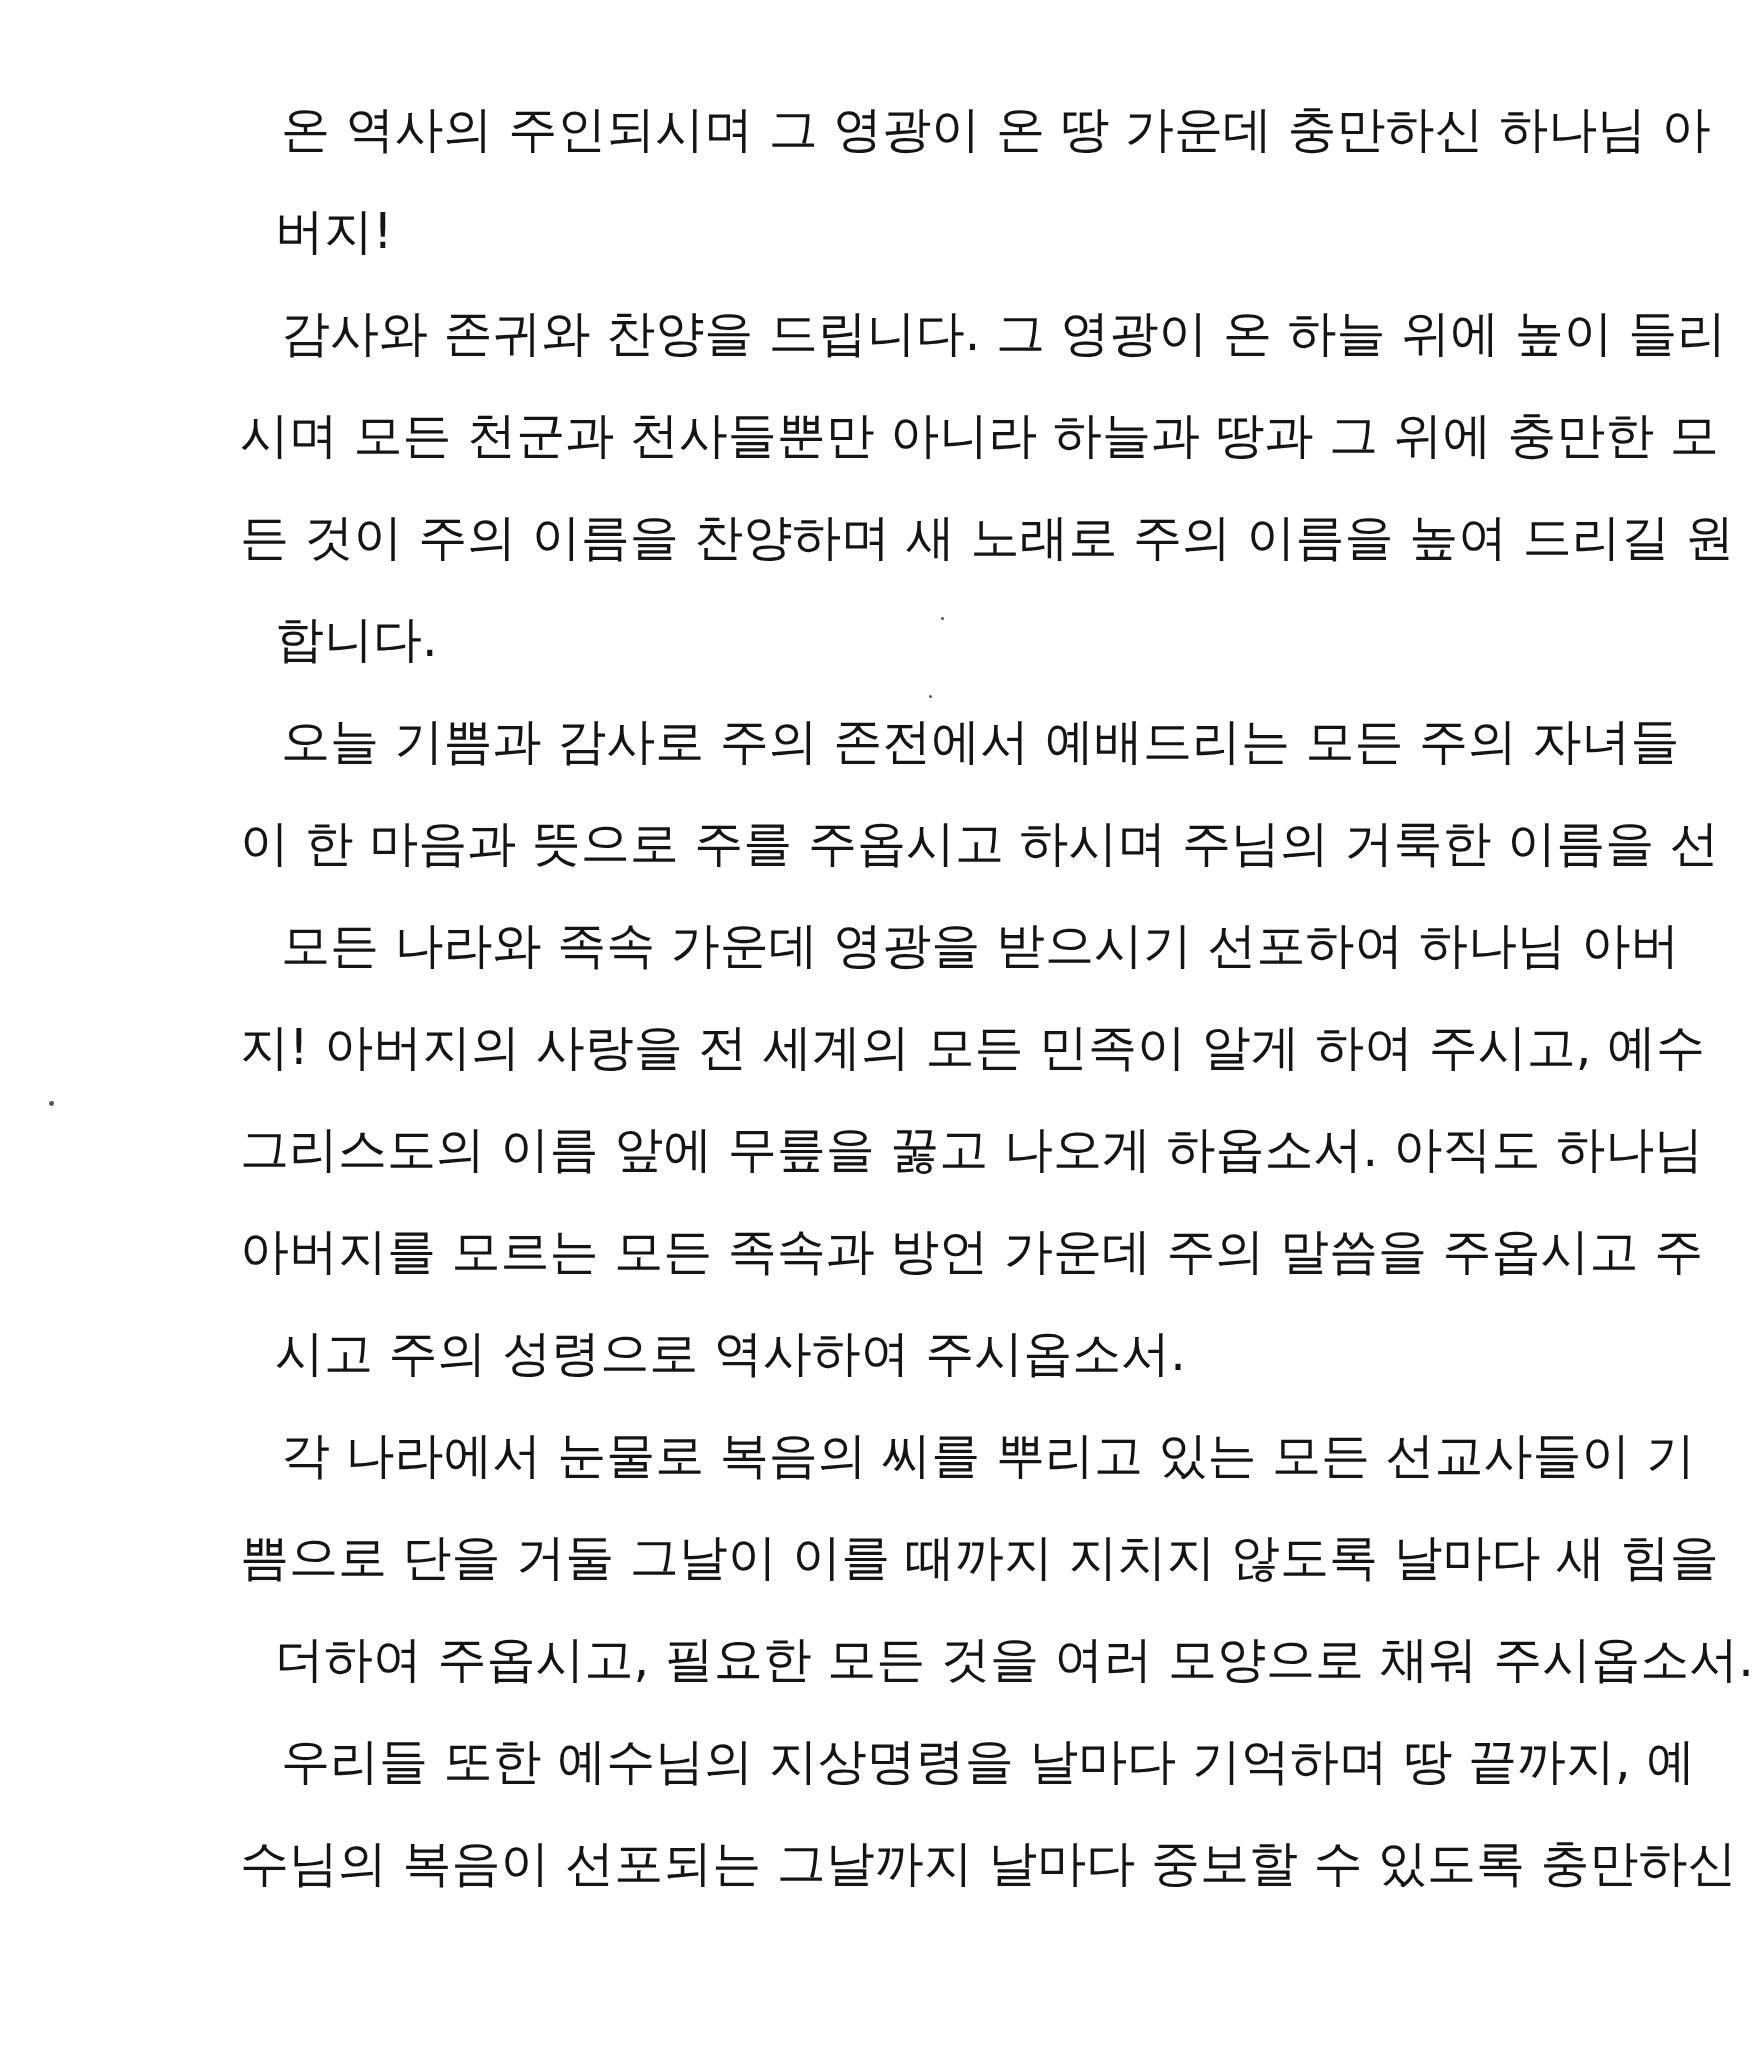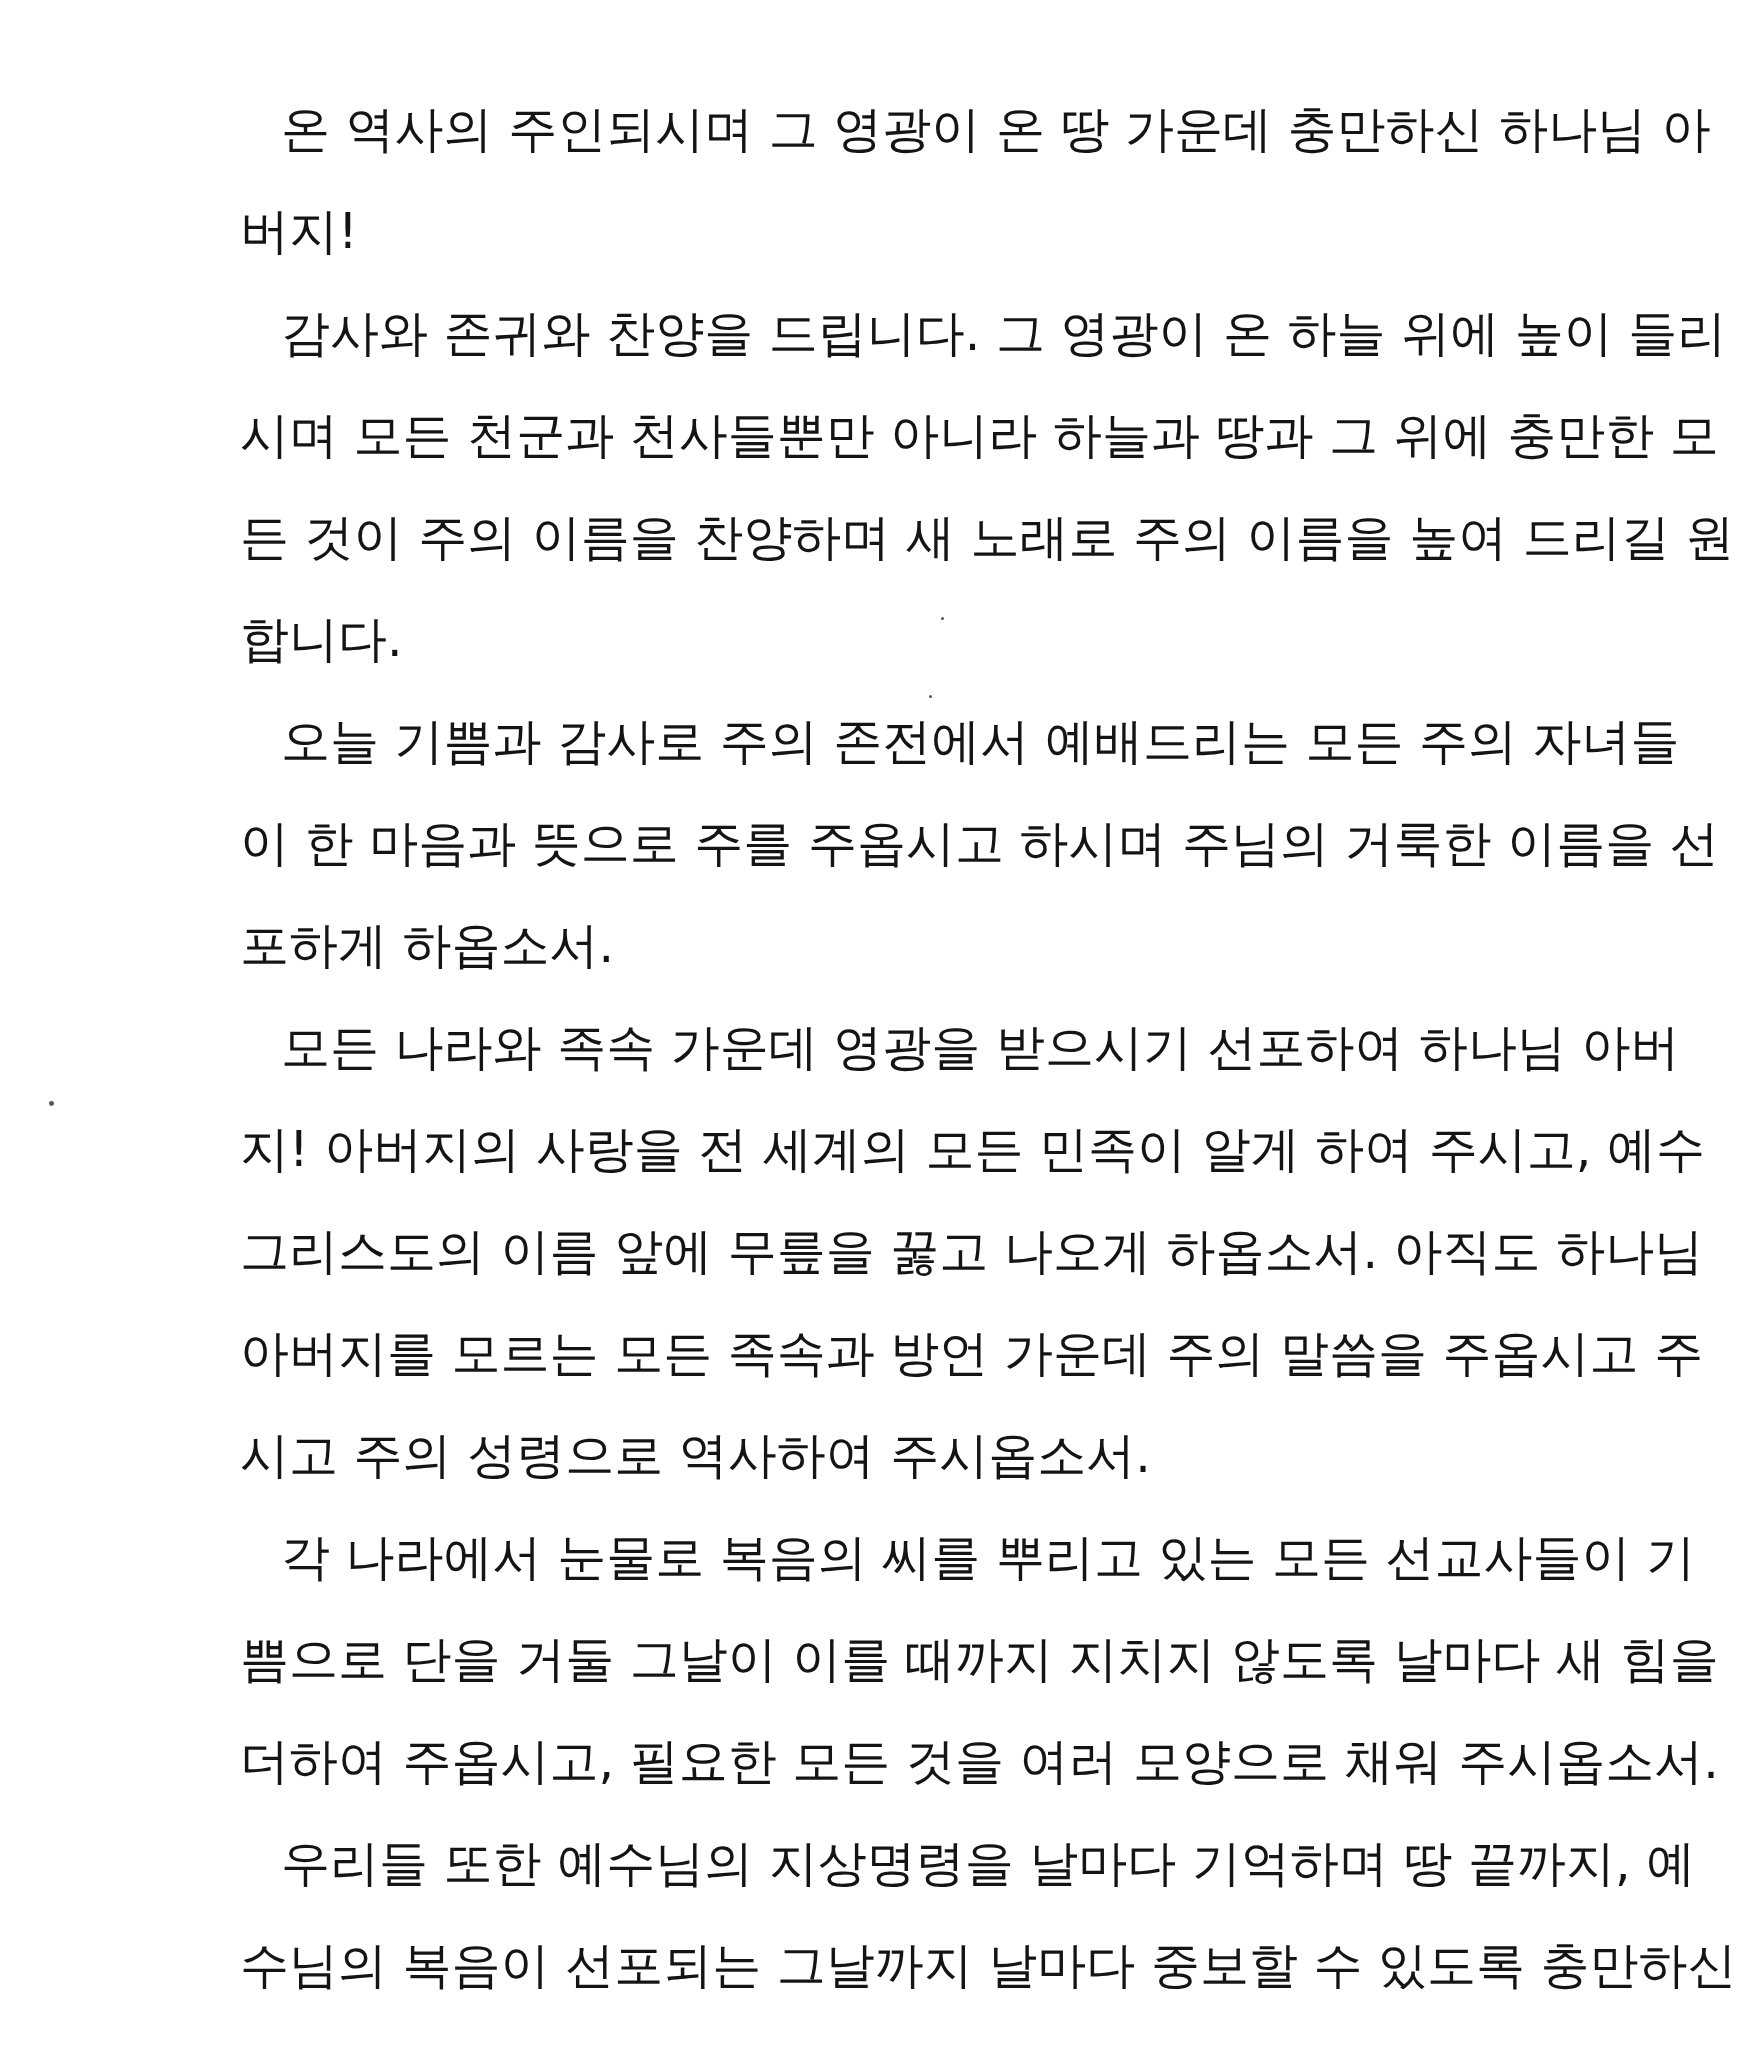--- a/index.html
+++ b/index.html
@@ -28,20 +28,21 @@
     display: block;
     height: 102px;
     white-space: nowrap;
     text-align: justify;
     text-align-last: justify;
     overflow: visible;
   }
   .line.last {
     text-align: center;
     text-align-last: left;
+    margin-left: 35px;
   }
   .line.first { padding-left: 41px; }
   .speck {
     position: absolute;
     border-radius: 50%;
     background: #555;
   }
 </style>
 </head>
 <body>
@@ -56,21 +57,20 @@
   <div class="para">
     <span class="line first">감사와 존귀와 찬양을 드립니다. 그 영광이 온 하늘 위에 높이 들리</span>
     <span class="line">시며 모든 천군과 천사들뿐만 아니라 하늘과 땅과 그 위에 충만한 모</span>
     <span class="line">든 것이 주의 이름을 찬양하며 새 노래로 주의 이름을 높여 드리길 원</span>
     <span class="line last">합니다.</span>
   </div>
 
   <div class="para">
     <span class="line first">오늘 기쁨과 감사로 주의 존전에서 예배드리는 모든 주의 자녀들</span>
     <span class="line">이 한 마음과 뜻으로 주를 주옵시고 하시며 주님의 거룩한 이름을 선</span>
-    <span class="line last">포하게 하옵소서.</span>
   </div>
 
   <div class="para">
     <span class="line first">모든 나라와 족속 가운데 영광을 받으시기 선포하여 하나님 아버</span>
     <span class="line">지! 아버지의 사랑을 전 세계의 모든 민족이 알게 하여 주시고, 예수</span>
     <span class="line">그리스도의 이름 앞에 무릎을 꿇고 나오게 하옵소서. 아직도 하나님</span>
     <span class="line">아버지를 모르는 모든 족속과 방언 가운데 주의 말씀을 주옵시고 주</span>
     <span class="line last">시고 주의 성령으로 역사하여 주시옵소서.</span>
   </div>
 

